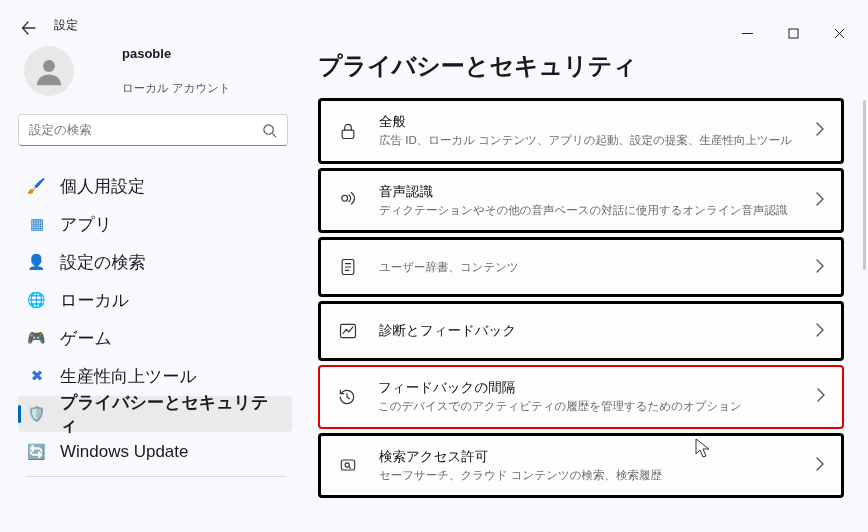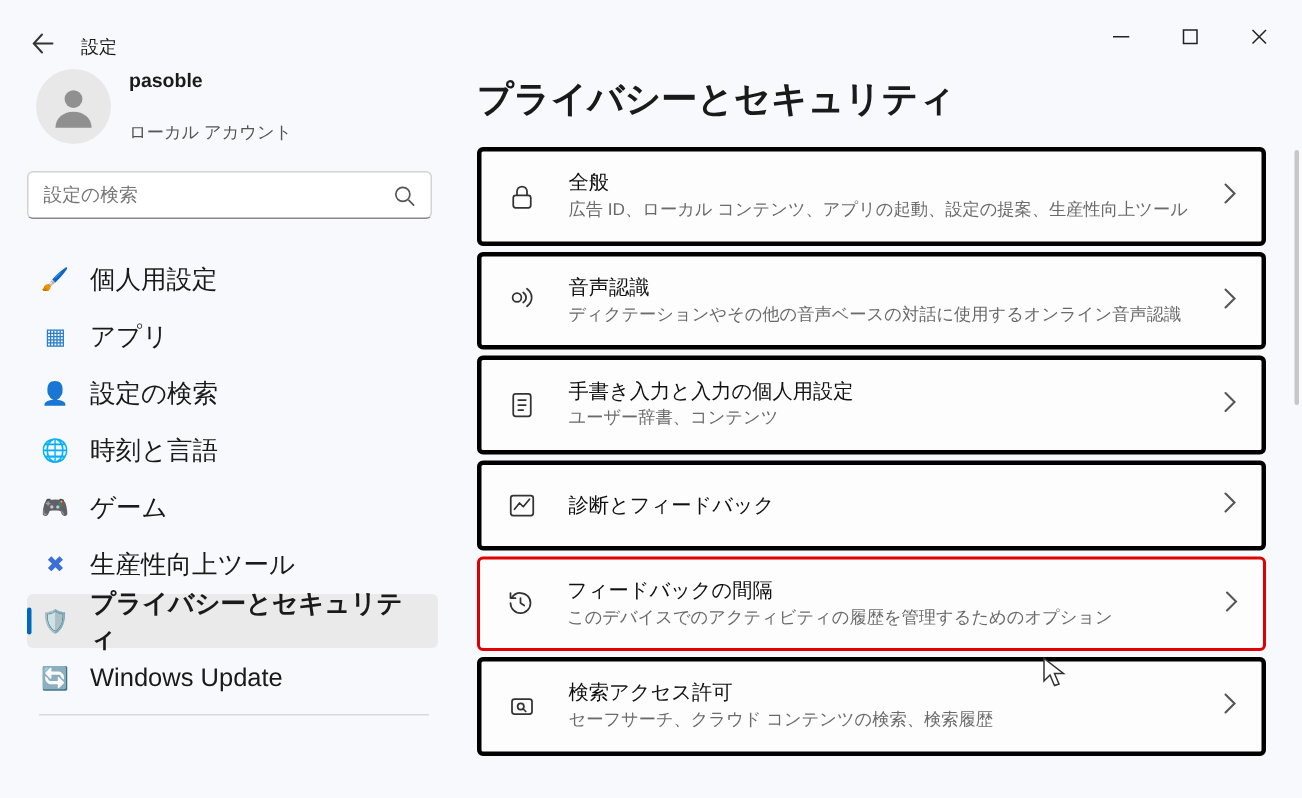--- a/index.html
+++ b/index.html
@@ -9,41 +9,41 @@
     width: 868px;
     height: 532px;
     overflow: hidden;
     font-size: 13px;
     color: #1a1a1a;
     position: relative;
   }
   .titlebar {
     height: 40px;
     display: flex;
-    align-items: flex-end;
+    align-items: flex-start;
     padding: 17px 6px 0 18px;
   }
   .back-btn {
     width: 22px; height: 22px;
     display: flex; align-items: center; justify-content: center;
     margin-right: 14px;
   }
   .title-text { font-size: 12px; }
   .winctrls { margin-left: auto; display: flex; gap: 0; }
   .winbtn { width: 46px; height: 32px; display:flex; align-items:center; justify-content:center; }
 
   .layout { display: flex; height: calc(100% - 40px); }
 
   .sidebar {
     width: 300px;
     padding: 4px 8px 0 18px;
     display: flex;
     flex-direction: column;
   }
-  .profile { display:flex; padding: 2px 0 14px 6px; }
+  .profile { display:flex; padding: 2px 0 14px 6px; gap: 36px; }
   .avatar {
     width: 50px; height: 50px; border-radius: 50%;
     background: #e8e8e8; display:flex; align-items:center; justify-content:center;
     margin-right: 12px;
   }
   .avatar svg { fill:#909090; }
   .username { font-weight:600; font-size:13px; }
   .acct-type { font-size:11.5px; color:#555; margin-top:20px; }
 
   .searchbox {
@@ -180,21 +180,21 @@
         <div class="nav-item">
           <span class="nav-icon" style="color:#2a7fc5">▦</span>
           <span class="nav-label">アプリ</span>
         </div>
         <div class="nav-item">
           <span class="nav-icon" style="color:#2a8f50">👤</span>
           <span class="nav-label">設定の検索</span>
         </div>
         <div class="nav-item">
           <span class="nav-icon" style="color:#2a6fbf">🌐</span>
-          <span class="nav-label">時刻と言語</span>
+          <span class="nav-label">ローカル</span>
         </div>
         <div class="nav-item">
           <span class="nav-icon" style="color:#c94a58">🎮</span>
           <span class="nav-label">ゲーム</span>
         </div>
         <div class="nav-item">
           <span class="nav-icon" style="color:#3a6fd8">✖</span>
           <span class="nav-label">生産性向上ツール</span>
         </div>
         <div class="nav-item selected">
@@ -244,21 +244,20 @@
             </svg></div>
         </div>
         <div class="item">
           <div class="item-icon">
             <svg width="20" height="20" viewBox="0 0 24 24">
               <rect x="5" y="3" width="14" height="18" rx="2" stroke="#333" stroke-width="1.4" fill="none" stroke-linecap="round" stroke-linejoin="round"></rect>
               <path d="M9 8h6M9 12h6M9 16h4" stroke="#333" stroke-width="1.4" fill="none" stroke-linecap="round" stroke-linejoin="round"></path>
             </svg>
           </div>
           <div class="item-body">
-            <div class="item-title">手書き入力と入力の個人用設定</div>
             <div class="item-desc">ユーザー辞書、コンテンツ</div>
           </div>
           <div class="chev"><svg width="10" height="14" viewBox="0 0 8 14">
               <path d="M1 1l6 6-6 6" stroke="#555" stroke-width="1.4" fill="none" stroke-linecap="round"></path>
             </svg></div>
         </div>
         <div class="item">
           <div class="item-icon">
             <svg width="20" height="20" viewBox="0 0 24 24">
               <rect x="3" y="4" width="18" height="16" rx="2" stroke="#333" stroke-width="1.4" fill="none" stroke-linecap="round" stroke-linejoin="round"></rect>

